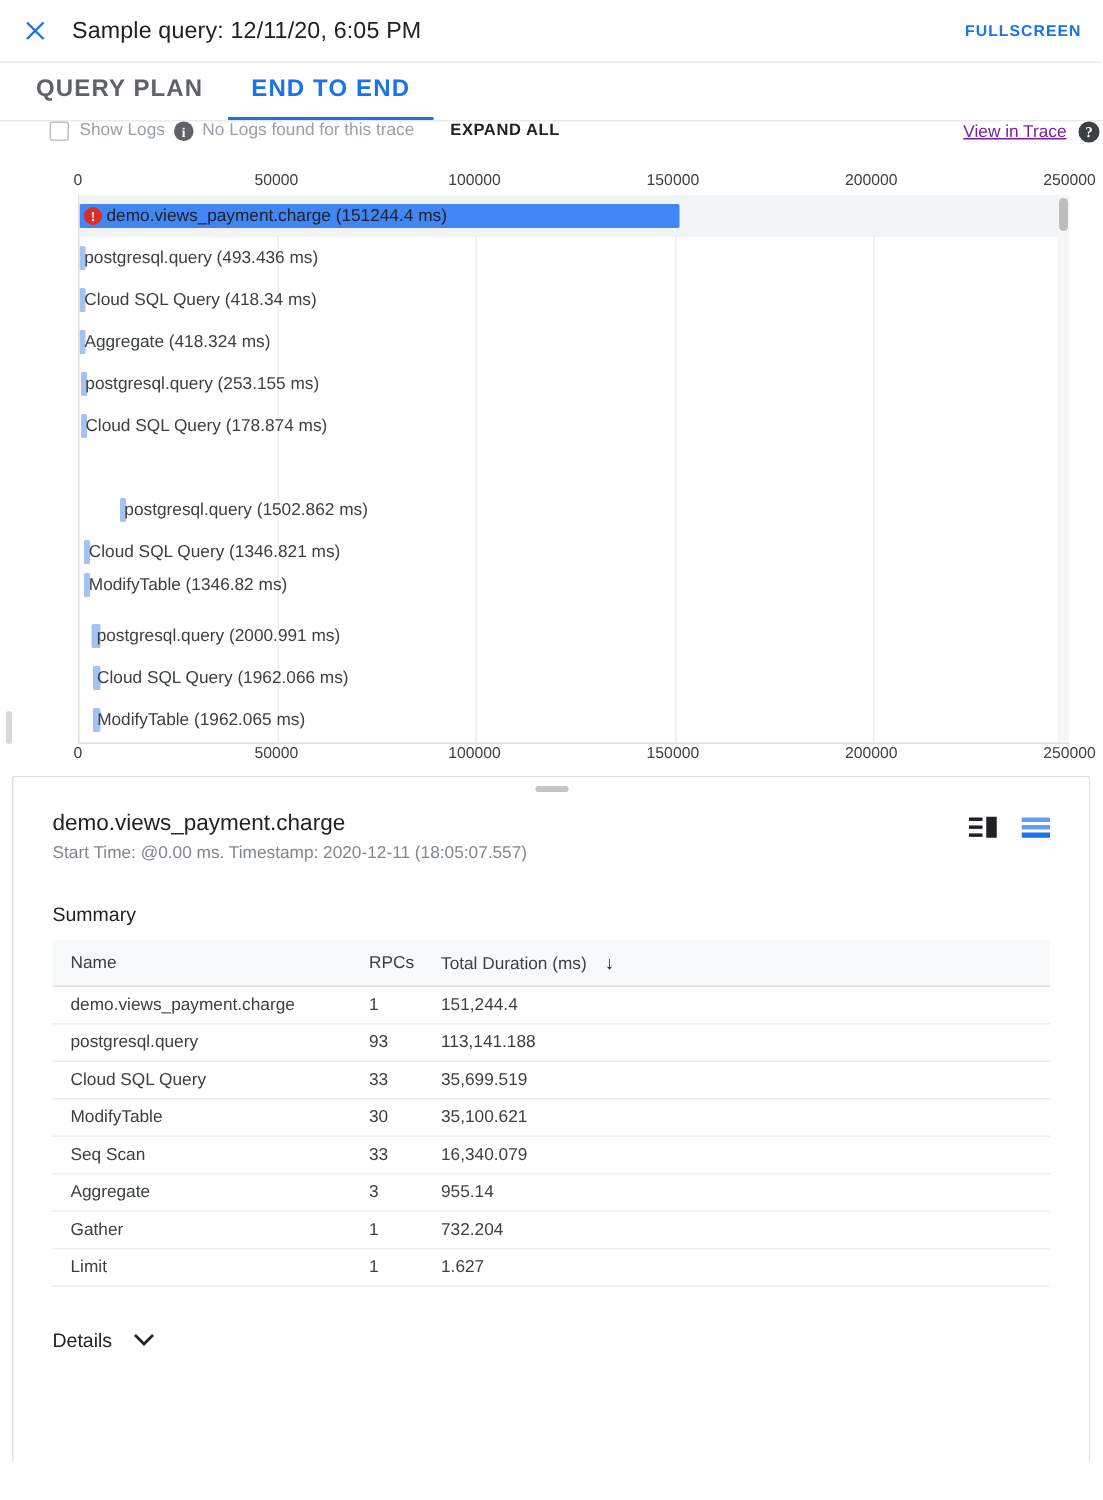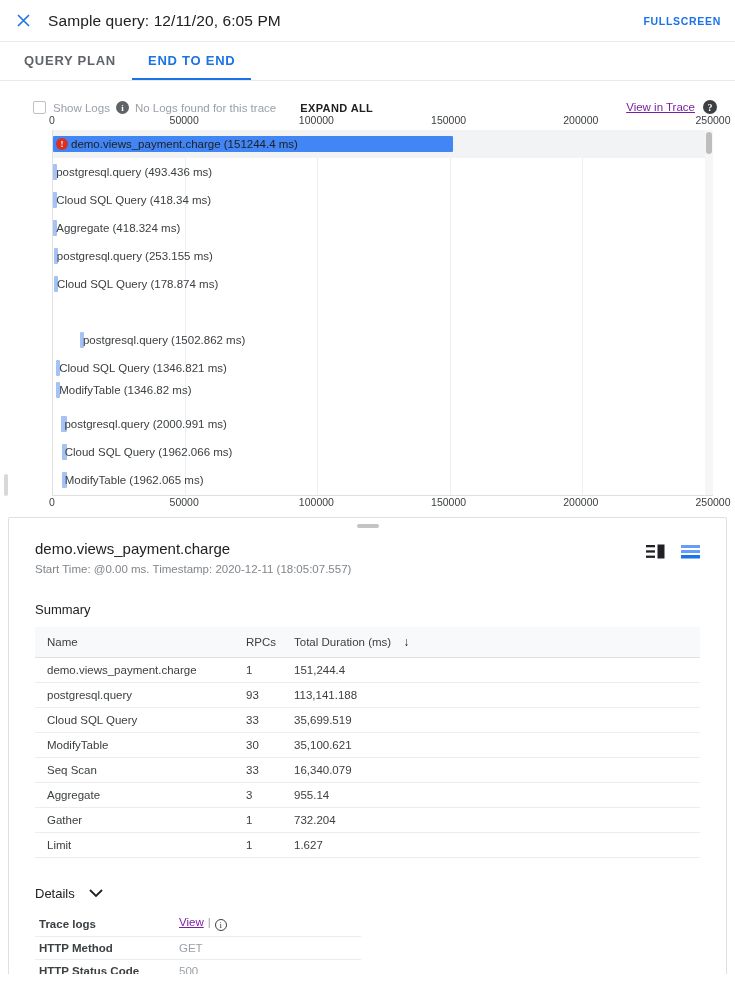--- a/index.html
+++ b/index.html
@@ -35,30 +35,30 @@
 
   
   .tabbar {
     height: 39px; display: flex; align-items: stretch;
     border-bottom: 1px solid #e8eaed;
     padding-left: 8px; background: #fff;
   }
   .tab {
     display: flex; align-items: center;
     padding: 0 16px;
-    font-size: 13px; font-weight: bold; letter-spacing: .75px;
+    font-size: 16px; font-weight: bold; letter-spacing: .75px;
     color: #5f6368; cursor: pointer;
     border-bottom: 2px solid transparent;
   }
   .tab.active { color: #1a73e8; border-bottom-color: #1a73e8; }
 
   
   .toolbar {
-    height: 33px; display: flex; align-items: flex-end;
-    padding: 0 18px 0 33px;
+    height: 33px; display: flex; align-items: flex-start;
+    padding: 0 2px 0 33px;
     font-size: 11.5px; color: #5f6368;
   }
   .chk {
     width: 13px; height: 13px;
     border: 1.6px solid #bdc1c6; border-radius: 2px;
     margin-right: 7px; cursor: pointer; background: #fff;
   }
   .chk-label { color: #9aa0a6; margin-right: 6px; }
   .info-dot {
     width: 13px; height: 13px; border-radius: 50%;
@@ -426,31 +426,15 @@
 
     <div class="details-hdr">
       <span>Details</span>
       <span>
         <svg width="14" height="9" viewBox="0 0 14 9" aria-hidden="true">
           <path d="M1 1 L7 7 L13 1" stroke="#202124" stroke-width="1.8" fill="none"></path>
         </svg>
       </span>
     </div>
 
-    <table class="details">
-      <tbody id="details-body">
-          <tr>
-            <td class="k">Trace logs</td>
-            <td class="v"><span class="link-view">View</span><span class="sep">|</span><span class="info-ring">i</span></td>
-          </tr>
-          <tr>
-            <td class="k">HTTP Method</td>
-            <td class="v">GET</td>
-          </tr>
-          <tr>
-            <td class="k">HTTP Status Code</td>
-            <td class="v">500</td>
-          </tr>
-        </tbody>
-    </table>
 
   </div>
 </div>
 
 </body></html>

